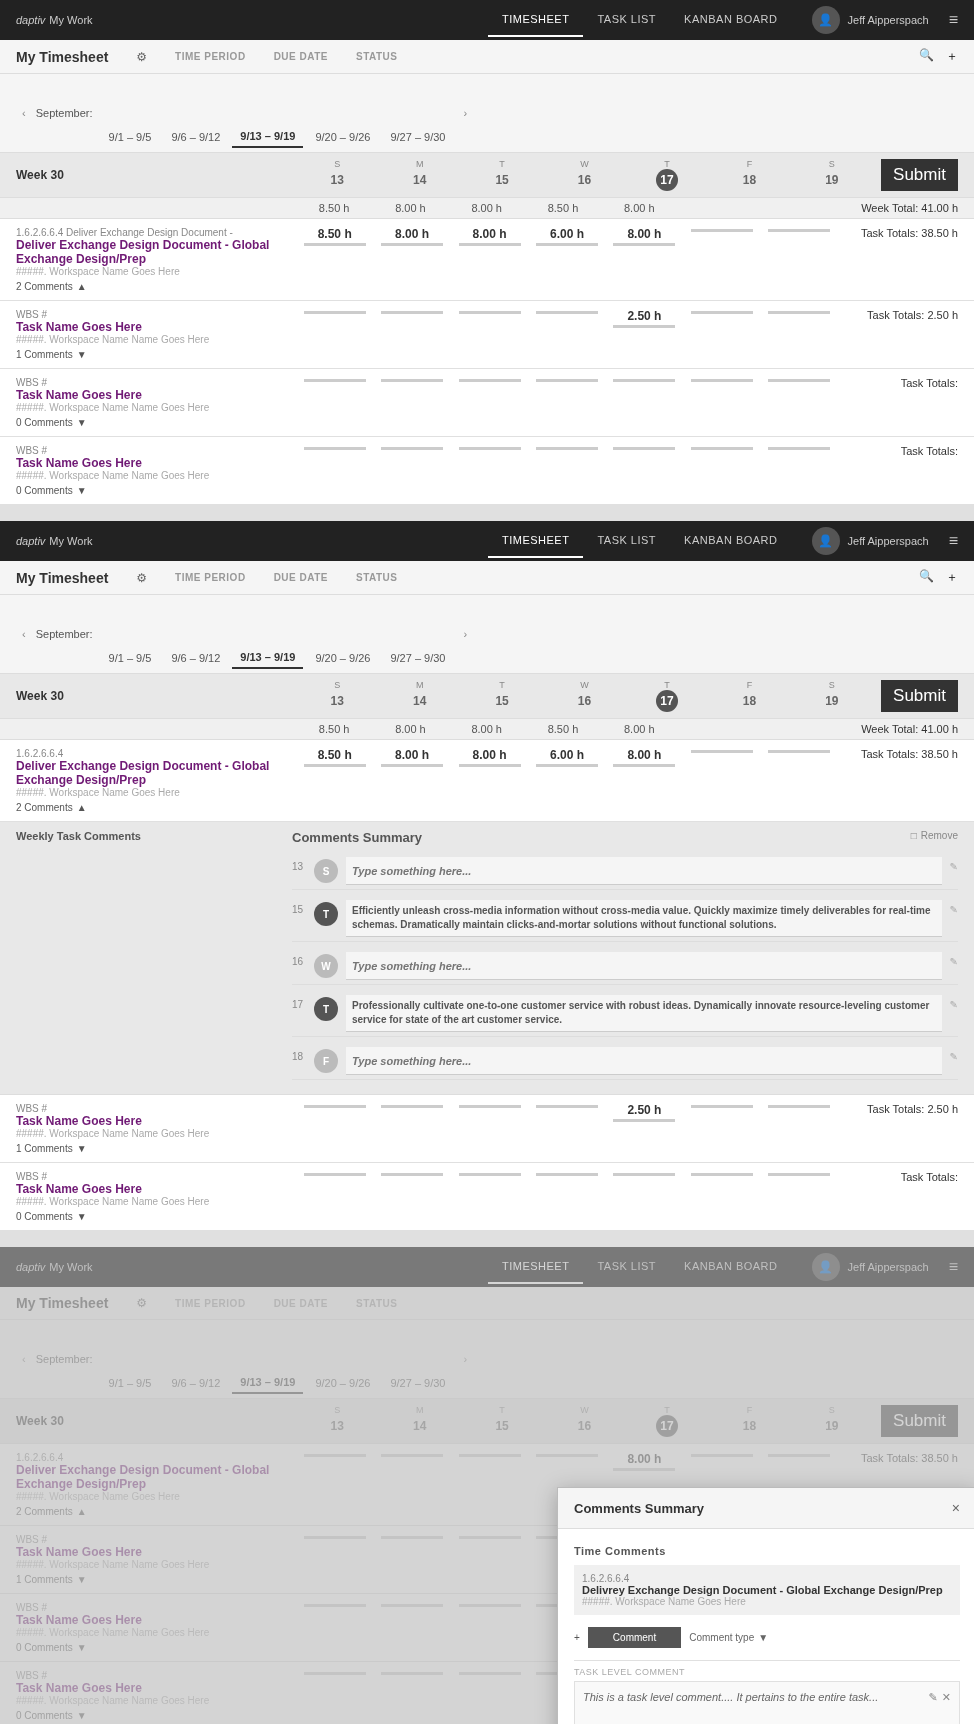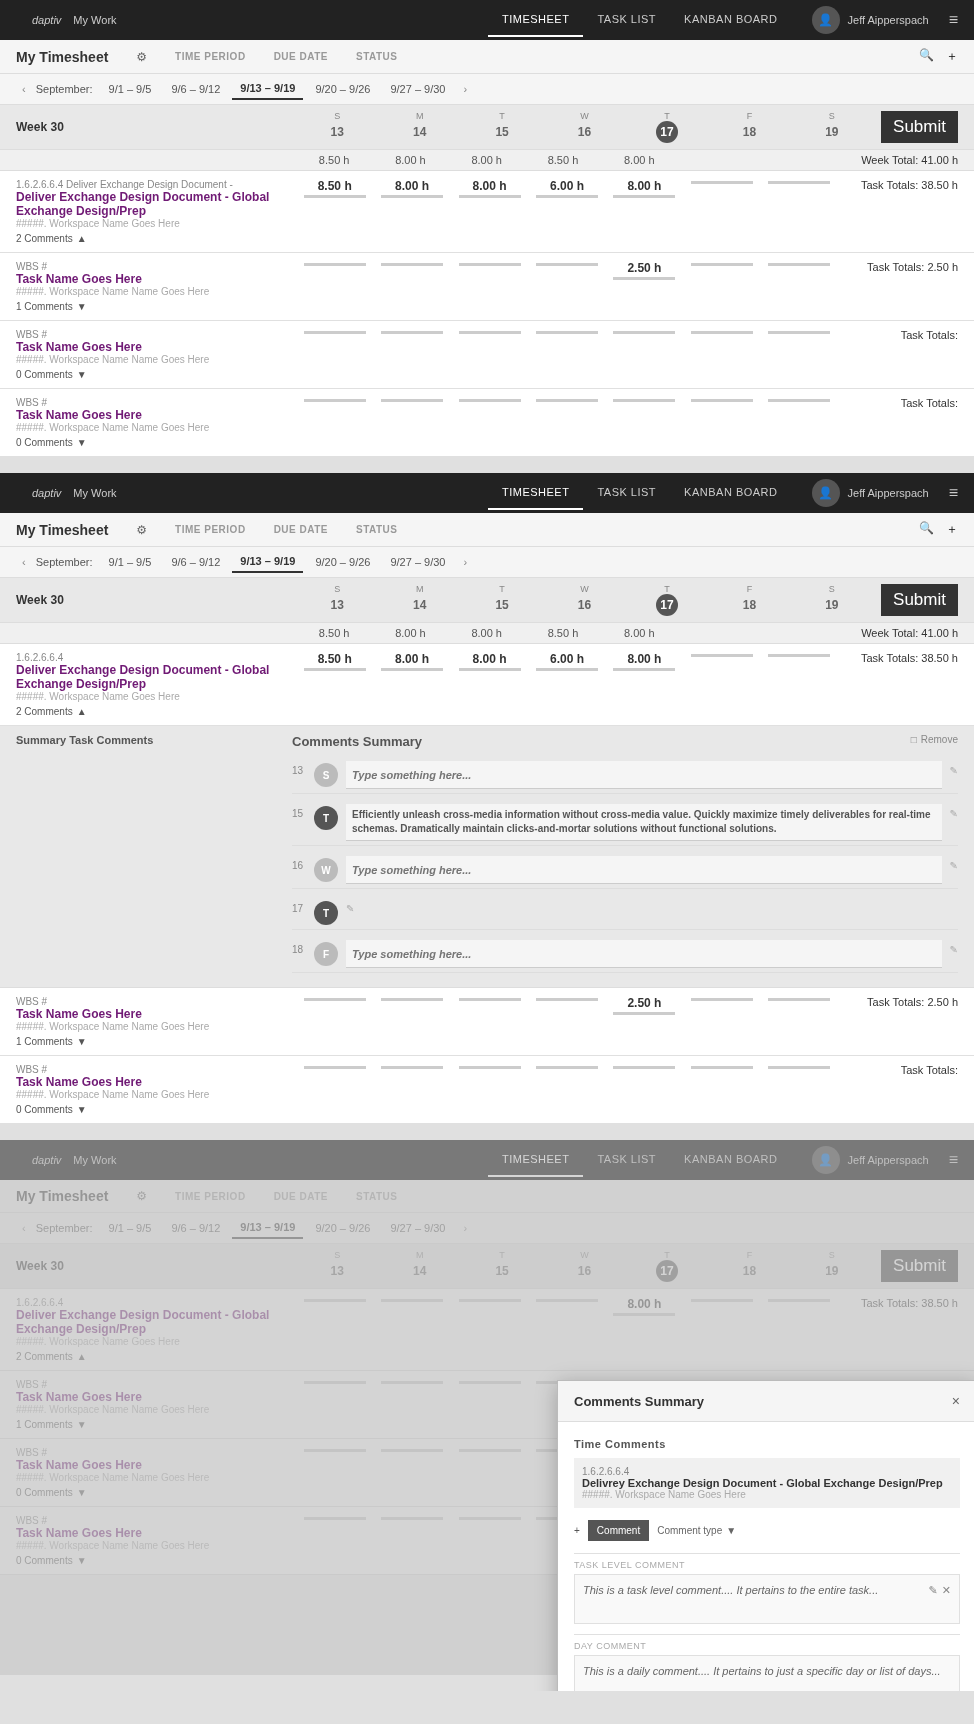--- a/index.html
+++ b/index.html
@@ -7,21 +7,21 @@
 
     
     .top-nav {
       background: #222;
       color: #fff;
       display: flex;
       align-items: center;
       padding: 0 16px;
       height: 40px;
     }
-    .top-nav .brand { display: flex; align-items: flex-end; gap: 8px; font-size: 16px; font-weight: bold; color: #fff; margin-left: 16px; }
+    .top-nav .brand { display: flex; align-items: flex-end; font-size: 16px; font-weight: bold; color: #fff; }
     .top-nav .brand span { font-size: 11px; font-weight: normal; color: #ccc; }
     .top-nav .nav-links { margin-left: auto; display: flex; align-items: flex-end; gap: 0; }
     .top-nav .nav-link { color: #ccc; text-decoration: none; padding: 10px 14px; font-size: 11px; letter-spacing: 0.5px; border-bottom: 2px solid transparent; }
     .top-nav .nav-link.active { color: #fff; border-bottom: 2px solid #fff; }
     .top-nav .user-area { display: flex; align-items: center; gap: 8px; margin-left: 20px; }
     .top-nav .user-icon { width: 28px; height: 28px; border-radius: 50%; background: #555; display: flex; align-items: center; justify-content: center; }
     .top-nav .user-name { font-size: 11px; color: #ccc; }
     .top-nav .hamburger { margin-left: 12px; color: #ccc; font-size: 16px; cursor: pointer; }
 
     
@@ -31,21 +31,21 @@
     .ts-header { background: #f5f5f5; padding: 8px 16px; display: flex; align-items: center; gap: 28px; border-bottom: 1px solid #ddd; }
     .ts-title { font-size: 14px; font-weight: bold; color: #333; }
     .ts-gear { color: #666; font-size: 12px; }
     .ts-label { font-size: 10px; color: #999; letter-spacing: 0.5px; font-weight: bold; }
     .ts-header-right { margin-left: auto; display: flex; gap: 12px; }
 
     
     .date-nav { background: #f5f5f5; display: flex; align-items: center; padding: 4px 16px; border-bottom: 1px solid #ddd; gap: 4px; font-size: 11px; color: #666; }
     .date-nav .arrow { cursor: pointer; padding: 2px 6px; color: #888; }
     .date-nav .month-label { color: #555; margin-right: 4px; }
-    .date-nav .date-range { padding: 4px 8px; color: #555; cursor: pointer; }
+    .date-nav .date-range { padding: 4px 8px; color: #555; cursor: pointer; margin-top: 48px; }
     .date-nav .date-range.active { color: #333; border-bottom: 2px solid #333; font-weight: bold; }
 
     
     .week-row { background: #e8e8e8; display: flex; align-items: center; padding: 6px 16px; border-bottom: 1px solid #ddd; }
     .week-label { font-size: 12px; font-weight: bold; color: #333; flex: 0 0 280px; }
     .day-headers { display: flex; flex: 1; gap: 0; }
     .day-cell { flex: 1; text-align: center; font-size: 10px; color: #666; display: flex; flex-direction: column; align-items: center; }
     .day-cell .day-letter { font-size: 9px; color: #888; }
     .day-cell .day-num { width: 22px; height: 22px; border-radius: 50%; display: flex; align-items: center; justify-content: center; font-size: 12px; font-weight: bold; }
     .day-cell .day-num.today { background: #555; color: #fff; }
@@ -91,21 +91,21 @@
     .modal-header { background: #f5f5f5; padding: 12px 16px; display: flex; align-items: center; justify-content: space-between; border-bottom: 1px solid #ddd; }
     .modal-title { font-size: 13px; font-weight: bold; color: #333; }
     .modal-close { cursor: pointer; font-size: 14px; color: #666; }
     .modal-body { padding: 16px; }
     .modal-section-title { font-size: 11px; font-weight: bold; color: #555; margin-bottom: 8px; letter-spacing: 0.5px; }
     .task-ref-box { background: #f0f0f0; padding: 8px; margin-bottom: 12px; }
     .task-ref-id { font-size: 10px; color: #888; }
     .task-ref-name { font-size: 11px; color: #333; font-weight: bold; }
     .task-ref-workspace { font-size: 10px; color: #aaa; }
     .comment-tabs { display: flex; gap: 8px; margin-bottom: 12px; align-items: center; }
-    .comment-tab { font-size: 10px; color: #666; cursor: pointer; padding: 4px 8px; border: 1px solid #ccc; background: #fff; }
+    .comment-tab { font-size: 10px; color: #666; cursor: pointer; padding: 4px 24px; border: 1px solid #ccc; background: #fff; }
     .comment-tab.active { background: #555; color: #fff; border-color: #555; }
     .comment-type-btn { font-size: 10px; color: #666; cursor: pointer; display: flex; align-items: center; gap: 4px; }
     .comment-level-section { margin-bottom: 10px; }
     .comment-level-label { font-size: 9px; color: #aaa; letter-spacing: 0.5px; text-transform: uppercase; margin-bottom: 4px; border-top: 1px solid #e0e0e0; padding-top: 6px; }
     .comment-text-area { width: 100%; background: #f9f9f9; border: 1px solid #e0e0e0; padding: 8px; font-size: 11px; color: #555; line-height: 1.4; min-height: 50px; font-family: Arial, sans-serif; resize: none; display: flex; align-items: flex-start; justify-content: space-between; }
     .comment-text-area-inner { flex: 1; font-size: 11px; color: #666; font-style: italic; }
     .comment-edit-icons { display: flex; gap: 4px; }
     .comment-edit-icon { font-size: 11px; color: #888; cursor: pointer; }
     .tagged-dates { margin-bottom: 8px; }
     .tagged-dates-label { font-size: 9px; color: #aaa; margin-bottom: 4px; }
@@ -510,21 +510,21 @@
       <div class="task-hour-cell">
           <span class="hour-val"></span>
           <div class="hour-bar"></div>
         </div>
     </div>
     <div class="task-totals"><span>Task Totals:  38.50 h</span></div>
   </div>
 
   <div class="comments-section">
     <div class="weekly-task-comments">
-      <div class="wtc-title">Summary Task Comments</div>
+      <div class="wtc-title">Weekly Task Comments</div>
     </div>
     <div class="comments-summary-panel">
       <div style="display:flex; align-items:center; justify-content:space-between;">
         <div class="cs-title">Comments Summary</div>
         <div class="comments-remove">
           <span>□</span>
           <span>Remove</span>
         </div>
       </div>
 
@@ -545,20 +545,21 @@
       <div class="cs-day-row">
         <span class="cs-day-num">16</span>
         <span class="cs-day-badge empty">W</span>
         <input class="cs-input" placeholder="Type something here..." style="color: rgb(170, 170, 170); font-style: italic;">
         <span class="cs-edit-icon">✎</span>
       </div>
 
       <div class="cs-day-row">
         <span class="cs-day-num">17</span>
         <span class="cs-day-badge today-badge">T</span>
+        <div class="cs-input filled">Professionally cultivate one-to-one customer service with robust ideas. Dynamically innovate resource-leveling customer service for state of the art customer service.</div>
         <span class="cs-edit-icon">✎</span>
       </div>
 
       <div class="cs-day-row">
         <span class="cs-day-num">18</span>
         <span class="cs-day-badge empty">F</span>
         <input class="cs-input" placeholder="Type something here..." style="color: rgb(170, 170, 170); font-style: italic;">
         <span class="cs-edit-icon">✎</span>
       </div>
     </div>

